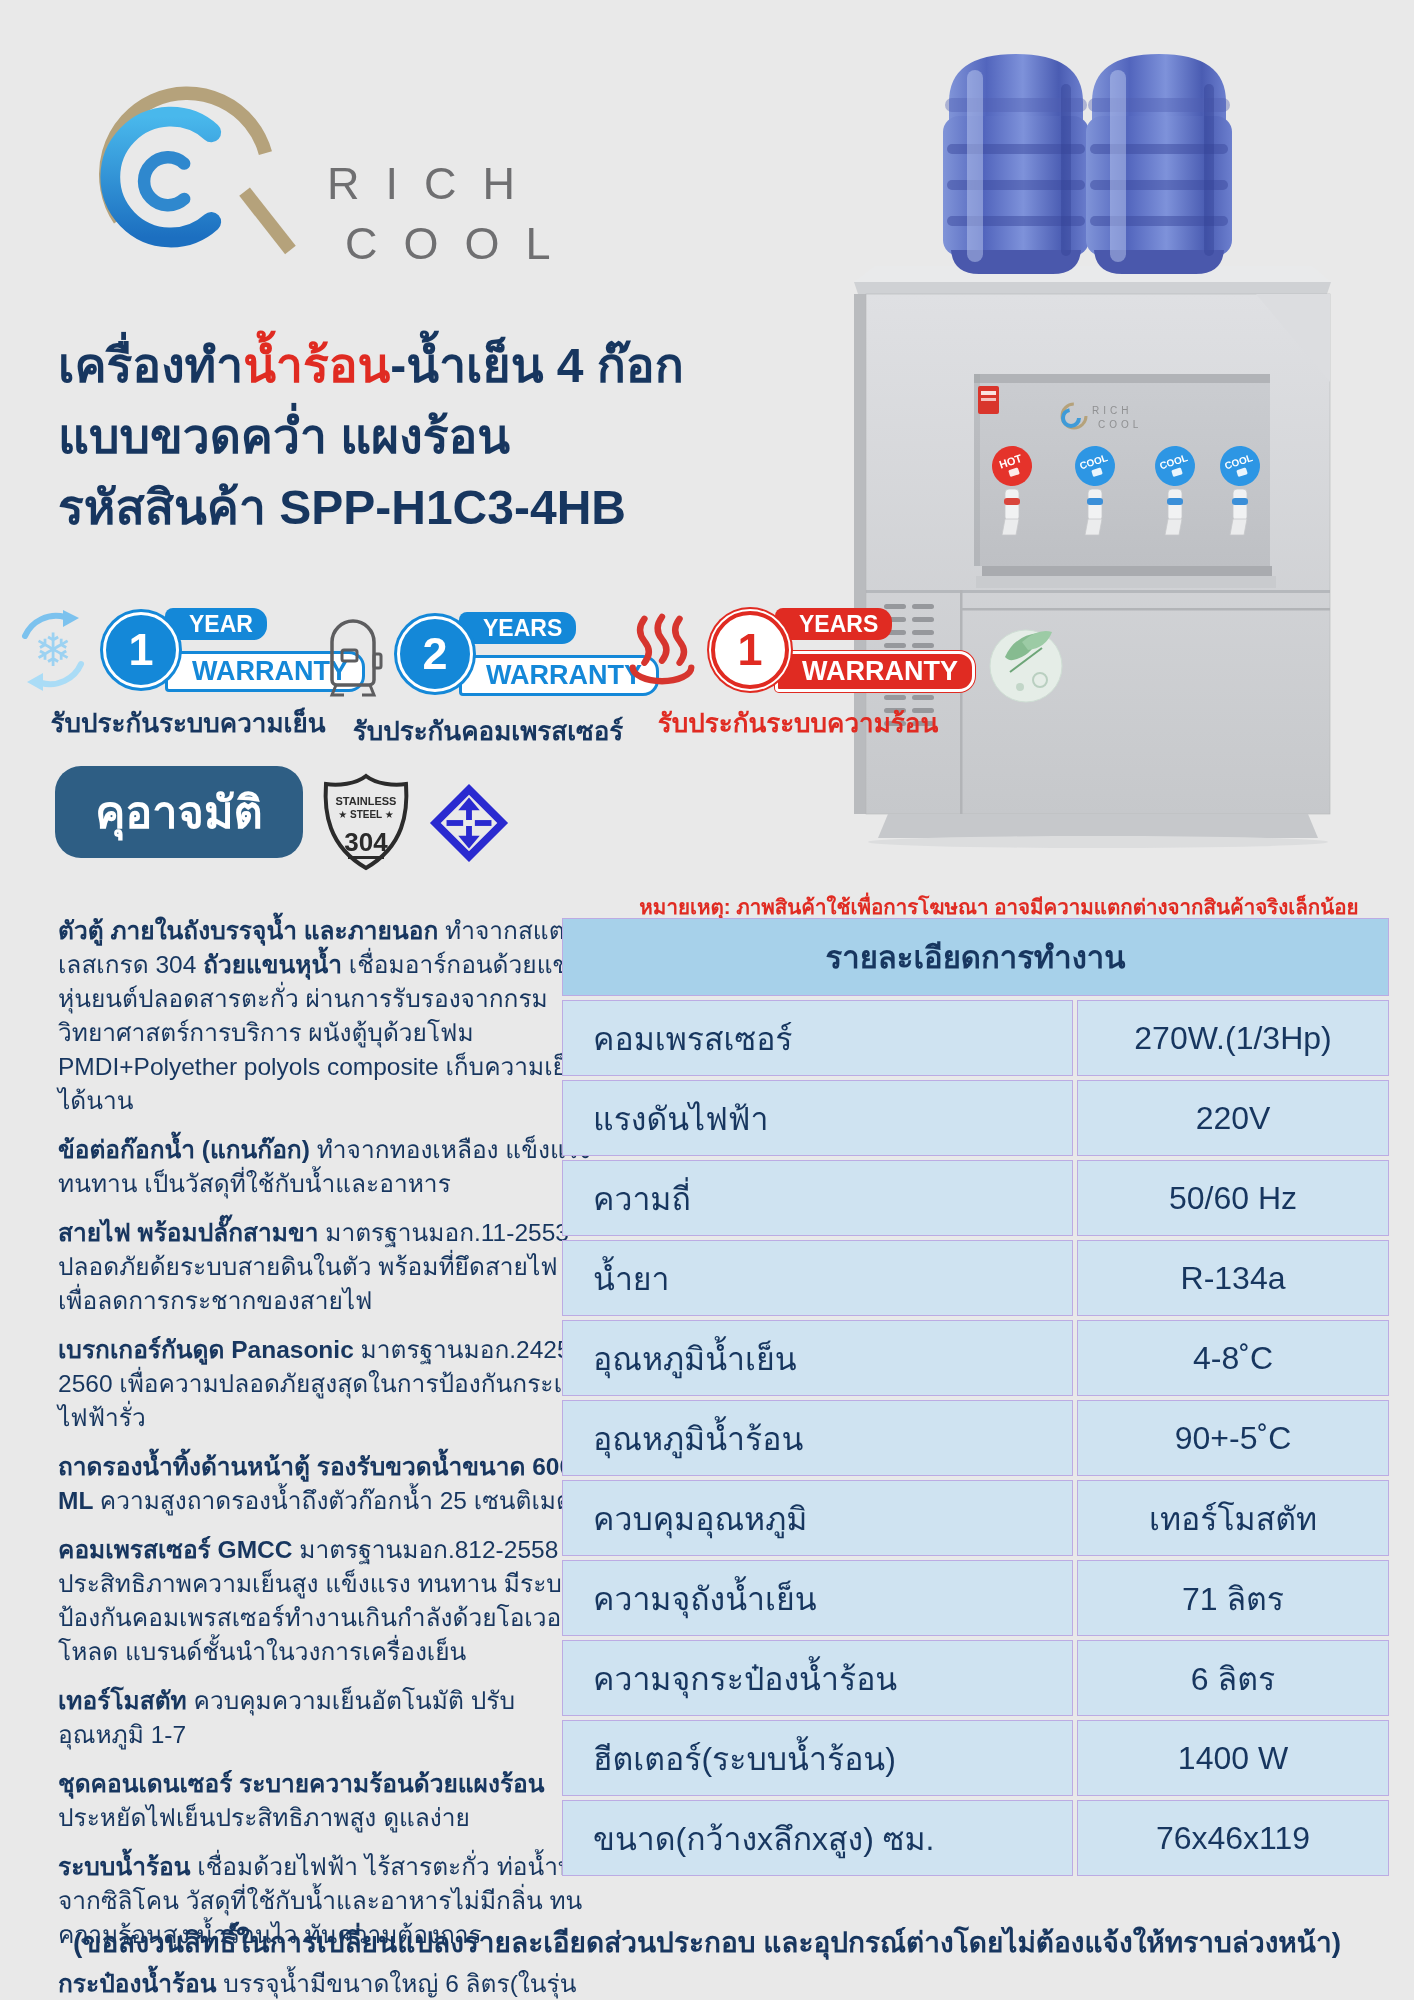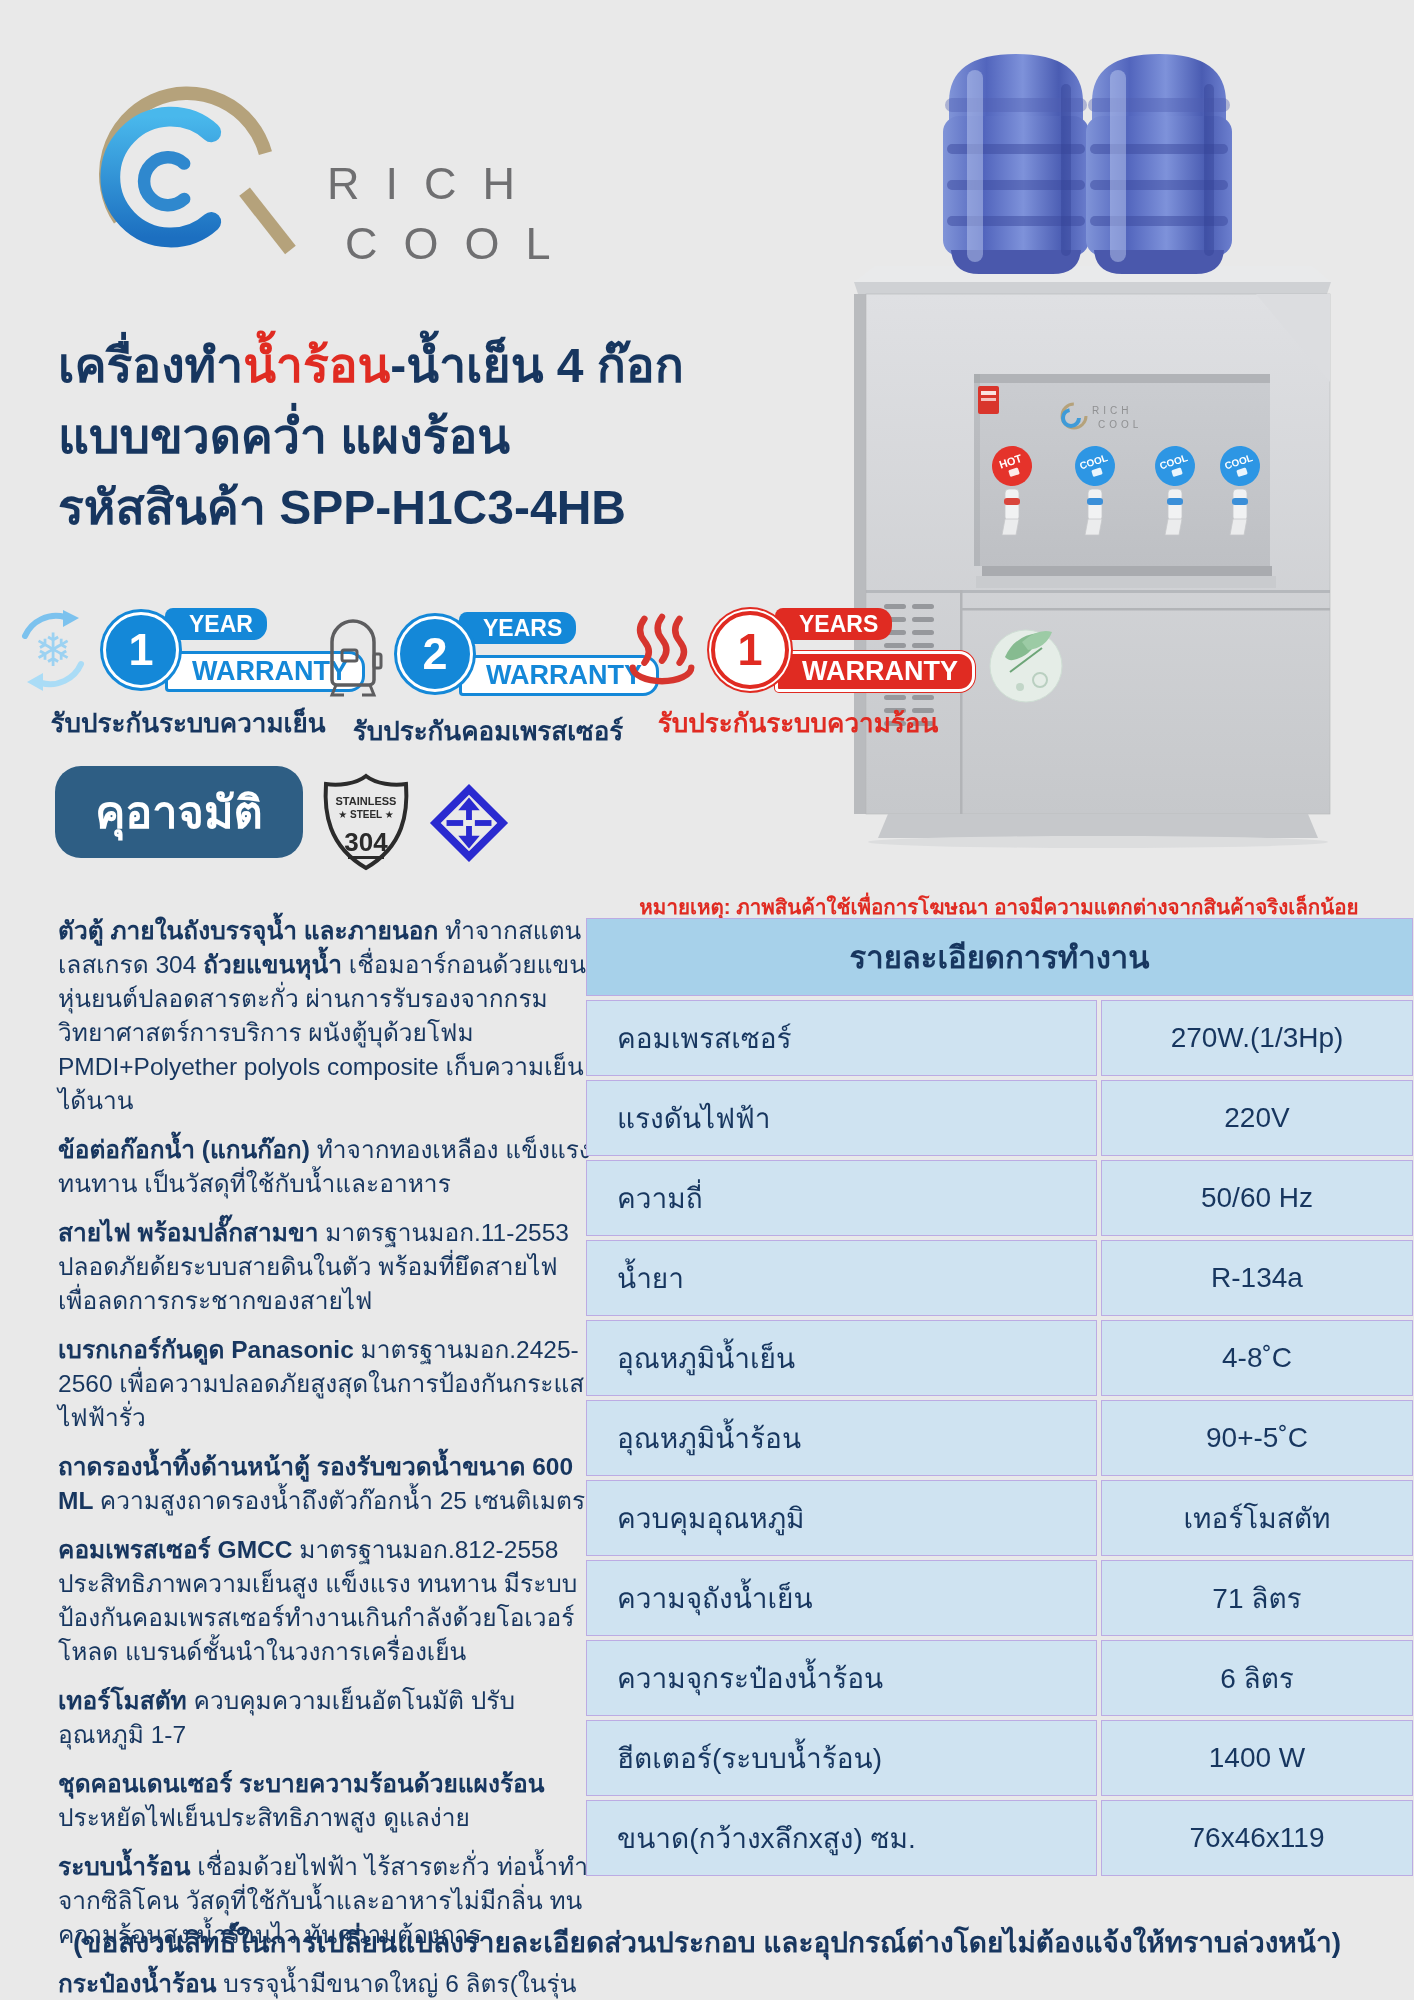--- a/index.html
+++ b/index.html
@@ -38,26 +38,26 @@
                color:#fff;font-size:45px;font-weight:800;}
   .shield-badge{position:absolute;left:320px;top:772px;}
   .tis-badge{position:absolute;left:428px;top:782px;}
   
   .features{position:absolute;left:58px;top:914px;width:534px;}
   .feat{margin:0 0 15px 0;font-size:24.5px;line-height:34px;color:var(--navy,#17365f);}
   .feat b{font-weight:800;}
   
   .note{position:absolute;left:588px;top:890px;width:822px;text-align:center;
         color:var(--red,#e02b22);font-size:20.5px;font-weight:700;}
-  .spec{position:absolute;left:586px;top:918px;width:827px;}
+  .spec{position:absolute;left:562px;top:918px;width:827px;}
   .spec-header{height:78px;background:var(--table-header,#a7d1ea);border:1px solid var(--table-border,#bcabe3);
                display:flex;align-items:center;justify-content:center;font-size:31px;font-weight:800;margin-bottom:4px;box-sizing:border-box;}
   .spec-row{display:grid;grid-template-columns:511px 1fr;gap:4px;margin-bottom:4px;}
   .cell{background:var(--table-row,#cfe3f1);border:1px solid var(--table-border,#bcabe3);height:76px;
-        display:flex;align-items:center;font-size:28px;box-sizing:border-box;}
+        display:flex;align-items:center;font-size:32px;box-sizing:border-box;}
   .cell.label{padding-left:30px;}
   .cell.value{justify-content:center;text-align:center;}
   
   .disclaimer{position:absolute;left:0;top:1920px;width:1414px;text-align:center;
               font-size:28px;font-weight:800;color:var(--navy,#17365f);}
   .product-box{position:absolute;left:660px;top:30px;}
 </style>
 </head>
 <body>
 

